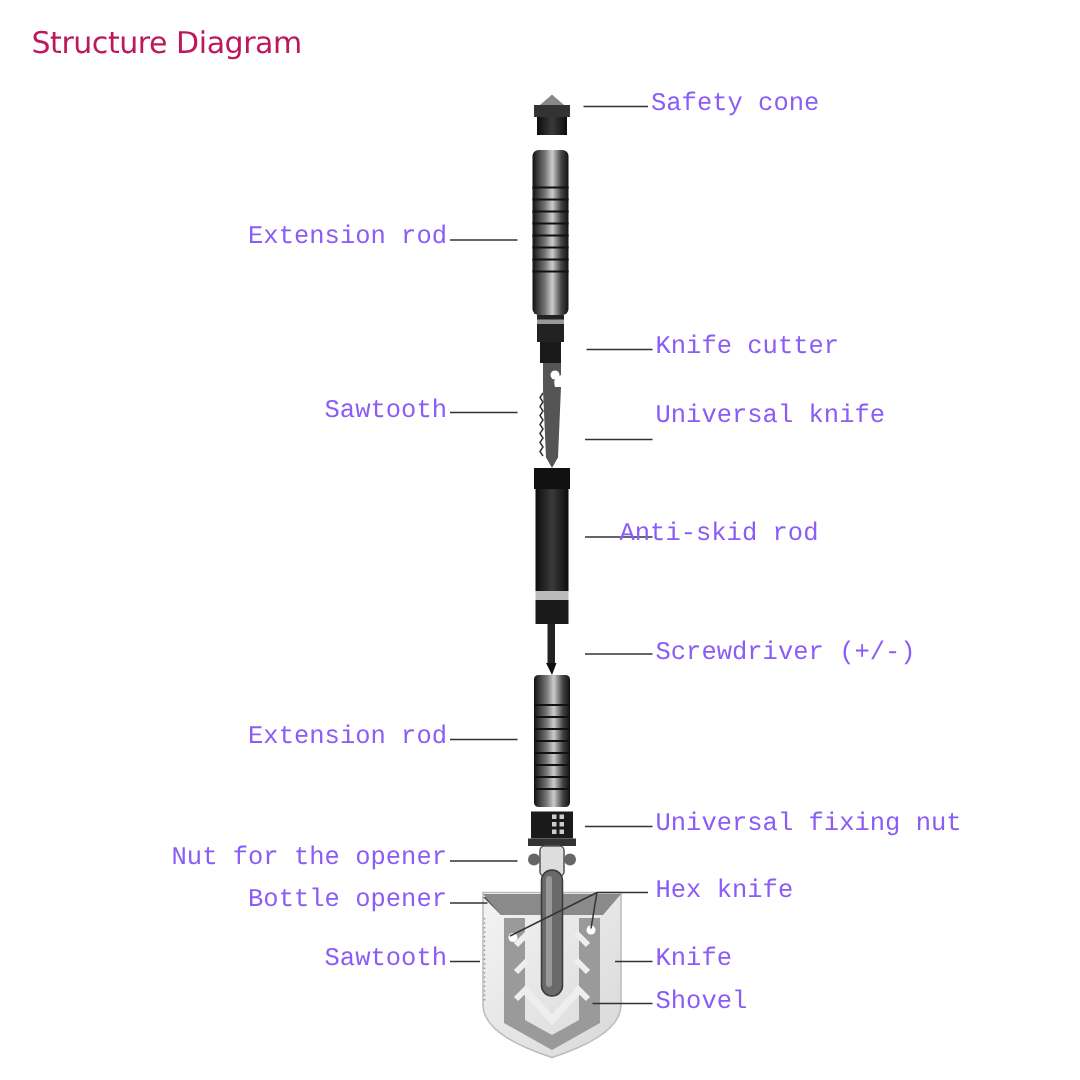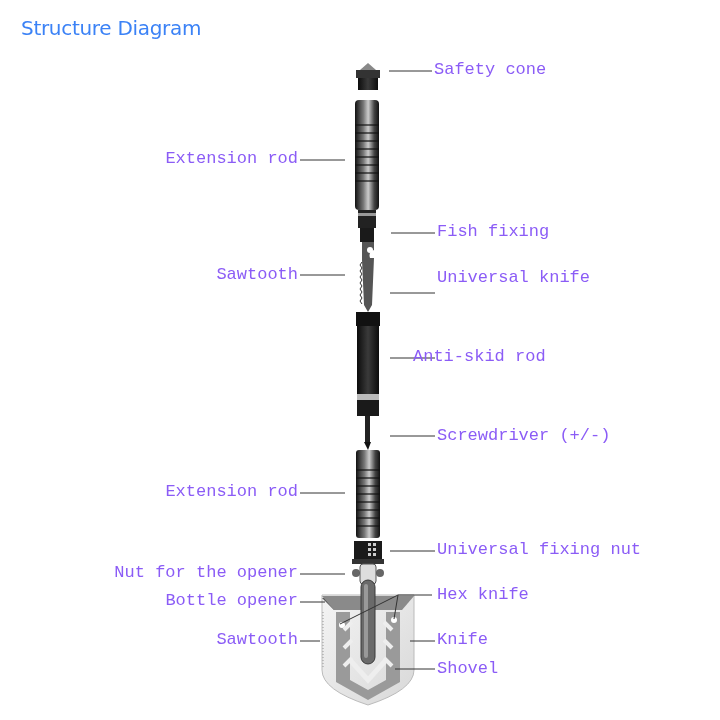--- a/index.html
+++ b/index.html
@@ -1,17 +1,17 @@
 <!DOCTYPE html>
 <html><head>
 <meta charset="utf-8">
 <style>
   html, body { margin:0; padding:0; background:#ffffff; }
   body { width:720px; height:720px; position:relative; overflow:hidden; font-family:"Liberation Serif", serif; }
-  .title { position:absolute; left:21px; top:16px; font-family:"DejaVu Sans", sans-serif; font-size:20px; color:#3b82f6; letter-spacing:-0.3px; }
+  .title { position:absolute; left:21px; top:16px; font-family:"DejaVu Sans", sans-serif; font-size:20px; color:#be185d; letter-spacing:-0.3px; }
   .label { position:absolute; font-family:"Liberation Mono", monospace; font-size:17px; color:#8b5cf6; white-space:nowrap; line-height:20px; }
   .label.right { text-align:center; }
   svg.tool { position:absolute; left:0; top:0; }
 </style>
 </head>
 <body>
 
 <div class="title">Structure Diagram</div>
 
 <svg class="tool" width="720" height="720">
@@ -139,21 +139,21 @@
     <line x1="300" y1="160" x2="345" y2="160"></line>
     <line x1="300" y1="275" x2="345" y2="275"></line>
     <line x1="300" y1="493" x2="345" y2="493"></line>
     <line x1="300" y1="574" x2="345" y2="574"></line>
     <line x1="300" y1="602" x2="325" y2="602"></line>
     <line x1="300" y1="641" x2="320" y2="641"></line>
   </g>
 </svg>
 
 <div class="label" style="left:434px;top:60px">Safety cone</div>
-<div class="label" style="left:437px;top:222px">Fish fixing</div>
+<div class="label" style="left:437px;top:222px">Knife cutter</div>
 <div class="label" style="left:437px;top:268px">Universal knife</div>
 <div class="label" style="left:413px;top:347px">Anti-skid rod</div>
 <div class="label" style="left:437px;top:426px">Screwdriver (+/-)</div>
 <div class="label" style="left:437px;top:540px">Universal fixing nut</div>
 <div class="label" style="left:437px;top:585px">Hex knife</div>
 <div class="label" style="left:437px;top:630px">Knife</div>
 <div class="label" style="left:437px;top:659px">Shovel</div>
 
 <div class="label right" style="right:422px;top:149px">Extension rod</div>
 <div class="label right" style="right:422px;top:265px">Sawtooth</div>

